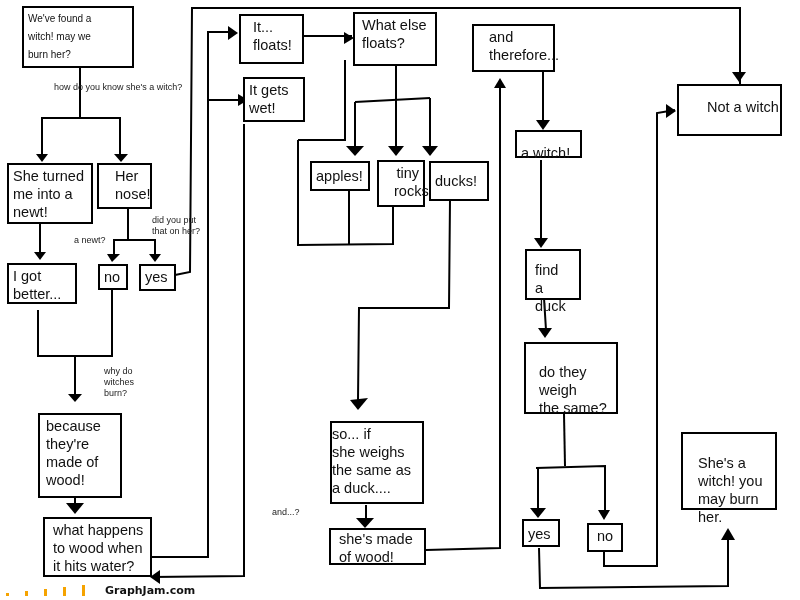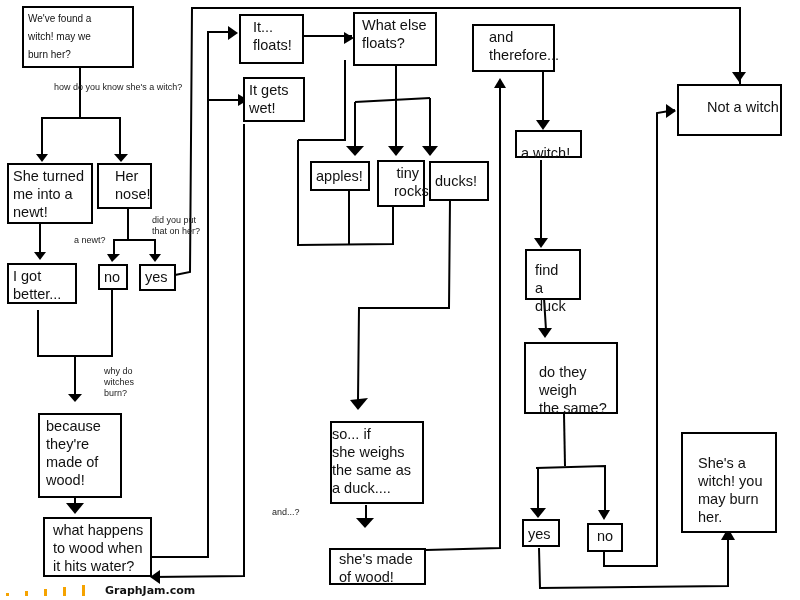--- a/index.html
+++ b/index.html
@@ -132,35 +132,35 @@
 floats?</div>
 <div class="box" style="left:310px;top:161px;width:60px;height:30px;padding-top:4px;">apples!</div>
 <div class="box" style="left:377px;top:160px;width:48px;height:47px;padding-left:15px;text-align:right;">tiny
 rocks!</div>
 <div class="box" style="left:429px;top:161px;width:60px;height:40px;padding-top:9px;">ducks!</div>
 <div class="lbl" style="left:228px;top:507px;">and...?</div>
 <div class="box" style="left:330px;top:421px;width:94px;height:83px;padding-left:0;">so... if
 she weighs
 the same as
 a duck....</div>
-<div class="box" style="left:329px;top:548px;width:97px;height:37px;padding:0 0 0 8px;">she's made
+<div class="box" style="left:329px;top:528px;width:97px;height:37px;padding:0 0 0 8px;">she's made
 of wood!</div>
 
 <div class="box" style="left:472px;top:24px;width:83px;height:48px;padding-left:15px;">and
 therefore...</div>
 <div class="box" style="left:515px;top:130px;width:67px;height:28px;padding-top:12px;">a witch!</div>
 <div class="box" style="left:525px;top:249px;width:56px;height:51px;padding-left:8px;padding-top:10px;">find
 a duck</div>
 <div class="box" style="left:524px;top:342px;width:94px;height:72px;padding-left:13px;padding-top:19px;">do they
 weigh
 the same?</div>
 <div class="box" style="left:522px;top:519px;width:38px;height:28px;padding-top:4px;">yes</div>
 <div class="box" style="left:587px;top:523px;width:36px;height:29px;padding-left:8px;padding-top:2px;">no</div>
 <div class="box" style="left:677px;top:84px;width:105px;height:52px;padding:12px 0 0 28px;">Not a witch</div>
-<div class="box" style="left:681px;top:432px;width:96px;height:101px;padding:20px 0 0 15px;">She's a
+<div class="box" style="left:681px;top:432px;width:96px;height:78px;padding:20px 0 0 15px;">She's a
 witch! you
 may burn
 her.</div>
 
 <div class="logo">
   <span class="bar" style="height:3px"></span>
   <span class="bar" style="height:5px"></span>
   <span class="bar" style="height:7px"></span>
   <span class="bar" style="height:9px"></span>
   <span class="bar" style="height:11px"></span>

